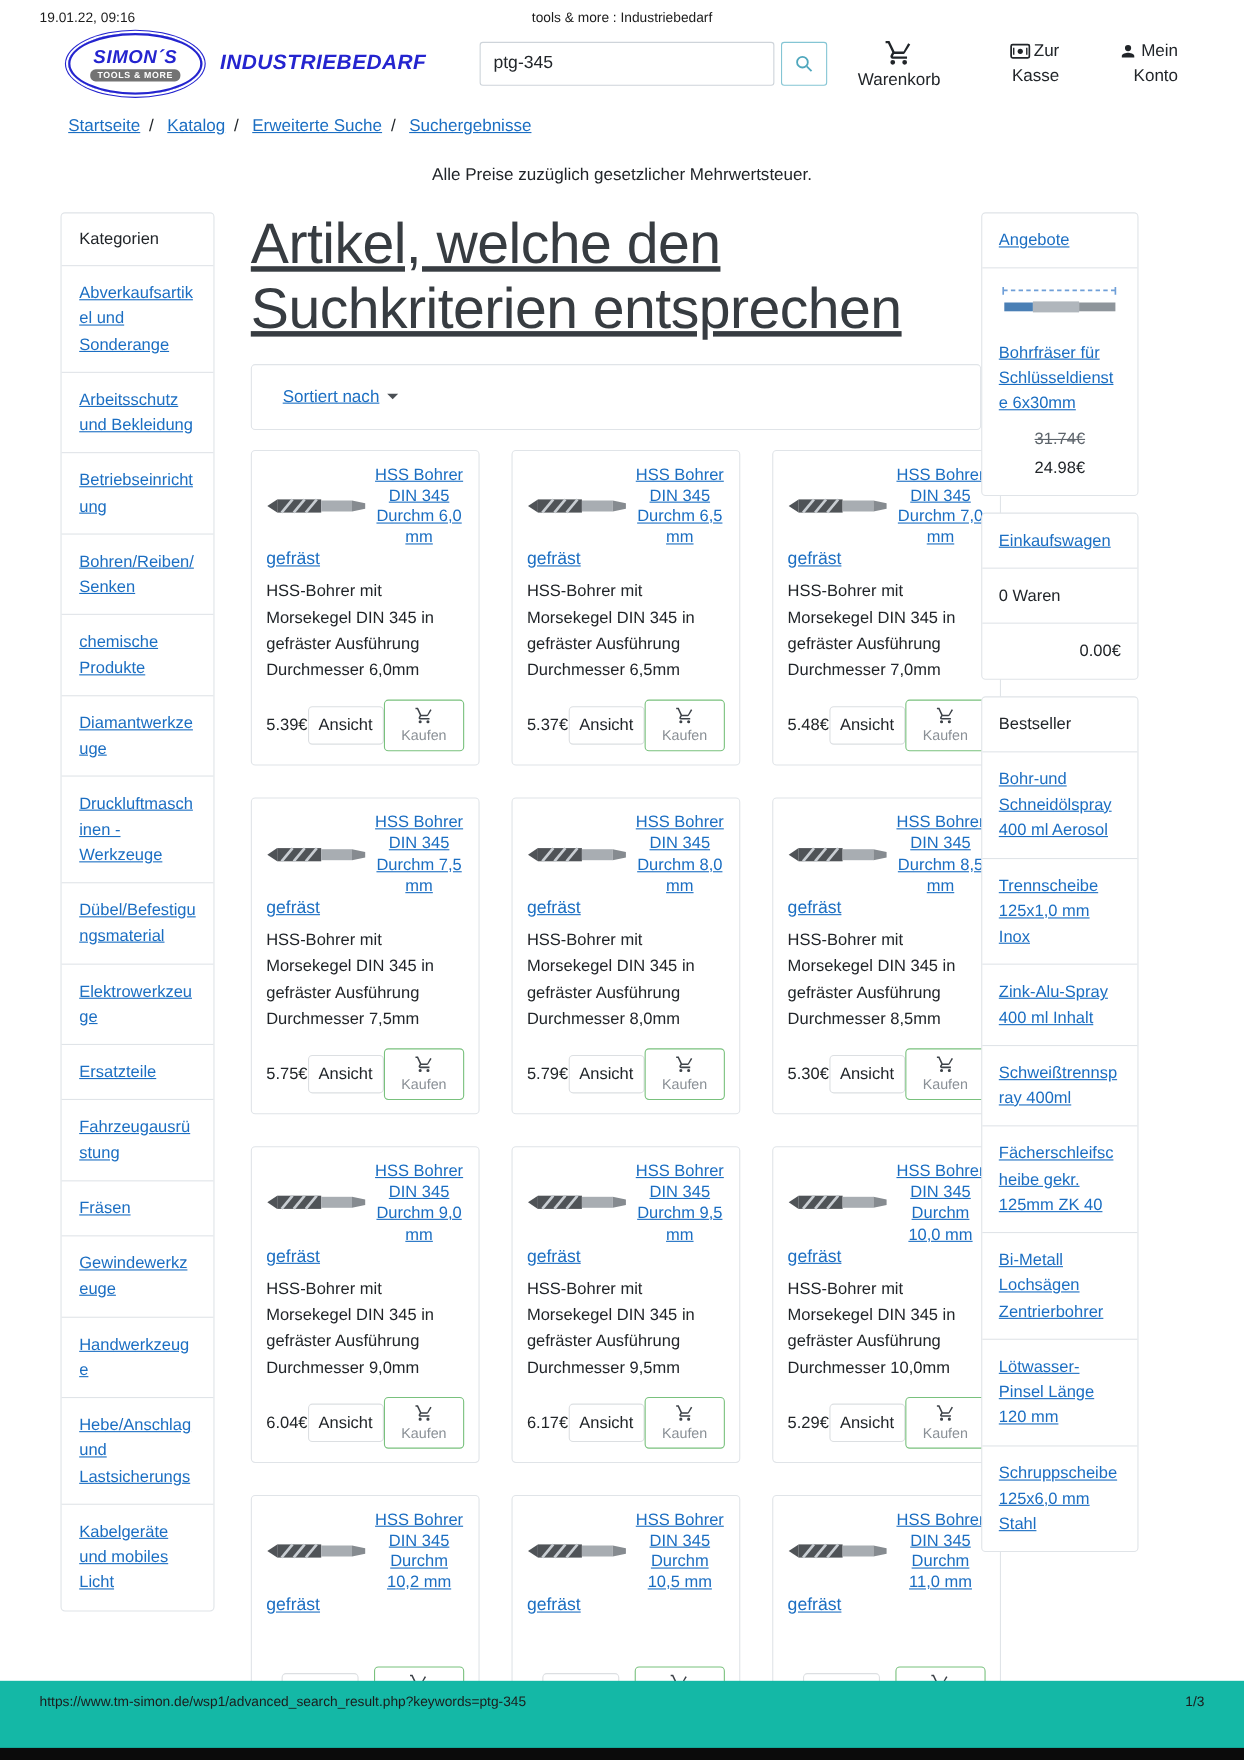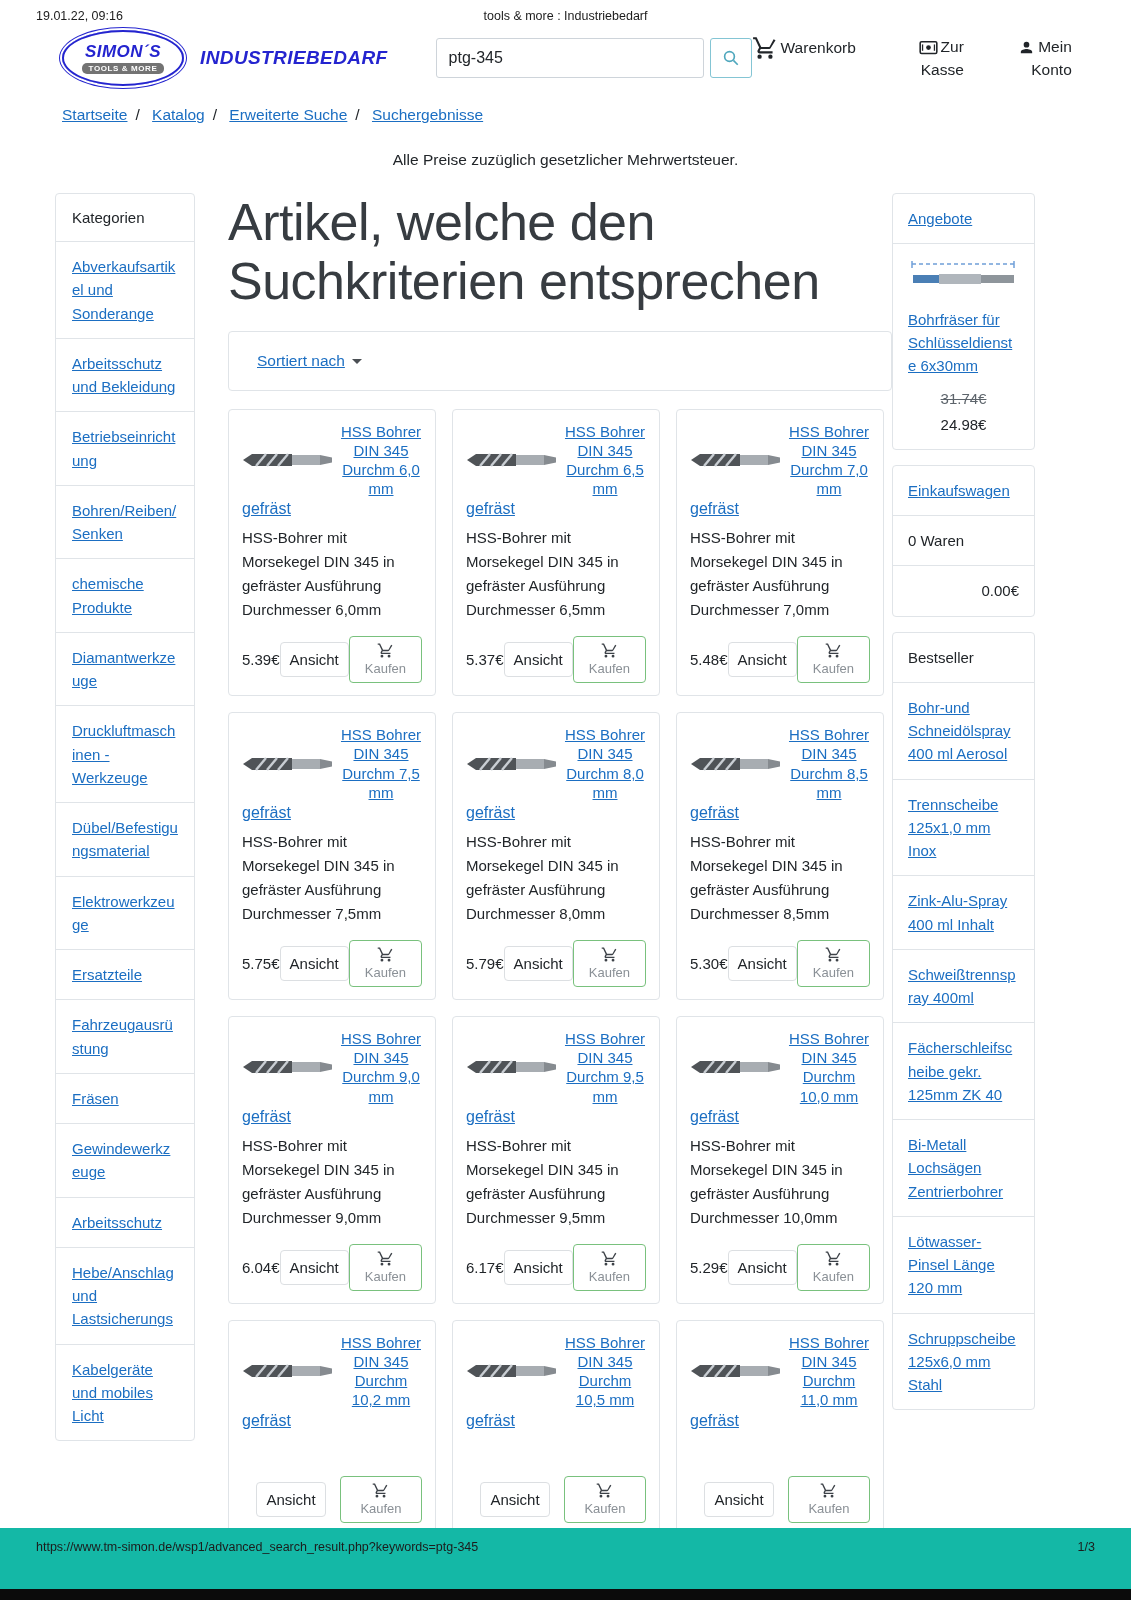--- a/index.html
+++ b/index.html
@@ -20,21 +20,21 @@
   .logo-oval { width: 122px; height: 56px; border: 2px solid #2424cf; border-radius: 50%; display: flex; flex-direction: column; align-items: center; justify-content: center; box-shadow: 0 0 0 2px #fff, 0 0 0 3px #2424cf; }
   .logo-name { font-size: 17px; font-weight: bold; font-style: italic; color: #2424cf; letter-spacing: .5px; }
   .logo-tagline { font-size: 8px; font-weight: bold; color: #fff; background: #737373; padding: 1px 7px; border-radius: 5px; letter-spacing: .6px; margin-top: 1px; }
   .logo-brand { font-size: 19px; font-weight: bold; font-style: italic; color: #2424cf; letter-spacing: .4px; margin-left: 16px; }
 
   .search { display: flex; align-items: center; margin-left: 48px; }
   .search-input { width: 268px; height: 40px; border: 1px solid #ced4da; border-radius: 3px; padding: 0 12px; font-size: 16px; font-family: inherit; color: #212529; }
   .search-btn { width: 42px; height: 40px; margin-left: 6px; background: #fff; border: 1px solid #84c5d4; border-radius: 3px; display: flex; align-items: center; justify-content: center; cursor: pointer; }
 
   .hdr-actions { margin-left: auto; display: flex; align-items: flex-start; gap: 44px; }
-  .hdr-cart { display: flex; align-items: center; gap: 3px; font-size: 15.5px; cursor: pointer; }
+  .hdr-cart { display: flex; flex-direction: column; align-items: center; gap: 3px; font-size: 15.5px; cursor: pointer; }
   .hdr-narrow { width: 64px; text-align: right; font-size: 15.5px; line-height: 1.5; cursor: pointer; }
   .hdr-narrow svg { vertical-align: -4px; margin-right: 3px; }
 
   
   .breadcrumb { padding: 0 62px; margin-top: 20px; font-size: 15.5px; }
   .crumb-link { color: #1b6ec2; text-decoration: underline; }
   .crumb-sep { color: #212529; margin: 0 8px; }
   .crumb:last-child .crumb-sep { display: none; }
 
   .notice { margin-top: 27px; text-align: center; font-size: 15.5px; color: #212529; }
@@ -43,26 +43,26 @@
   .content { display: flex; align-items: flex-start; padding: 0 55px; margin-top: 24px; }
 
   
   .cat-card { width: 140px; flex: 0 0 140px; border: 1px solid #e0e4e8; border-radius: 4px; }
   .cat-head { padding: 15px 16px; font-size: 15px; color: #212529; }
   .cat-item { border-top: 1px solid #e0e4e8; padding: 13px 16px; font-size: 15px; line-height: 1.55; }
   .cat-link { color: #1b6ec2; text-decoration: underline; overflow-wrap: break-word; word-break: break-word; display: block; }
 
   
   .results { width: 664px; flex: 0 0 664px; margin-left: 33px; }
-  .results-title { font-size: 52px; font-weight: 300; line-height: 1.13; color: #373c41; letter-spacing: -.5px; margin-bottom: 20px; }
+  .results-title { font-size: 52px; font-weight: 300; line-height: 1.13; color: #373c41; letter-spacing: -.5px; margin-bottom: 20px; text-decoration: underline; }
   .sort-card { border: 1px solid #e0e4e8; border-radius: 4px; padding: 20px 28px; margin-bottom: 18px; }
   .sort-link { color: #1b6ec2; text-decoration: underline; font-size: 15.5px; }
   .caret { display: inline-block; width: 0; height: 0; border-left: 5px solid transparent; border-right: 5px solid transparent; border-top: 5px solid #4a4f54; margin-left: 7px; vertical-align: 2px; }
 
-  .grid { display: grid; grid-template-columns: repeat(3, 208px); gap: 16px; }
+  .grid { display: grid; grid-template-columns: repeat(3, 208px); gap: 29px; }
   .card { border: 1px solid #e0e4e8; border-radius: 4px; padding: 12px 13px; background: #fff; }
   .card-top { display: flex; align-items: center; gap: 6px; }
   .thumb { flex: 0 0 92px; display: flex; align-items: center; }
   .card-title { flex: 1; text-align: center; color: #1b6ec2; text-decoration: underline; font-size: 15px; line-height: 1.28; }
   .card-suffix { display: inline-block; color: #1b6ec2; text-decoration: underline; font-size: 16px; margin: 2px 0 6px; }
   .card-desc { font-size: 15px; line-height: 1.6; color: #212529; margin: 2px 0 14px; min-height: 24px; }
   .card-actions { display: flex; align-items: center; justify-content: space-between; }
   .price { font-size: 15px; color: #212529; }
   .btn-view { background: #fff; border: 1px solid #dcdfe2; border-radius: 4px; padding: 8px 9px; font-size: 15px; font-family: inherit; color: #212529; cursor: pointer; }
   .btn-buy { background: #fff; border: 1px solid #79c17d; border-radius: 4px; width: 82px; padding: 5px 0 6px; display: flex; flex-direction: column; align-items: center; gap: 2px; font-size: 13px; font-family: inherit; color: #8a9096; cursor: pointer; }
@@ -201,21 +201,21 @@
 
           <div class="cat-item">
             <a class="cat-link">Fräsen</a>
           </div>
 
           <div class="cat-item">
             <a class="cat-link">Gewindewerkzeuge</a>
           </div>
 
           <div class="cat-item">
-            <a class="cat-link">Arbeitsschutz</a>
+            <a class="cat-link">Handwerkzeuge</a>
           </div>
 
           <div class="cat-item">
             <a class="cat-link">Hebe/Anschlag und Lastsicherungs</a>
           </div>
 
           <div class="cat-item">
             <a class="cat-link">Kabelgeräte und mobiles Licht</a>
           </div>
         </div>

